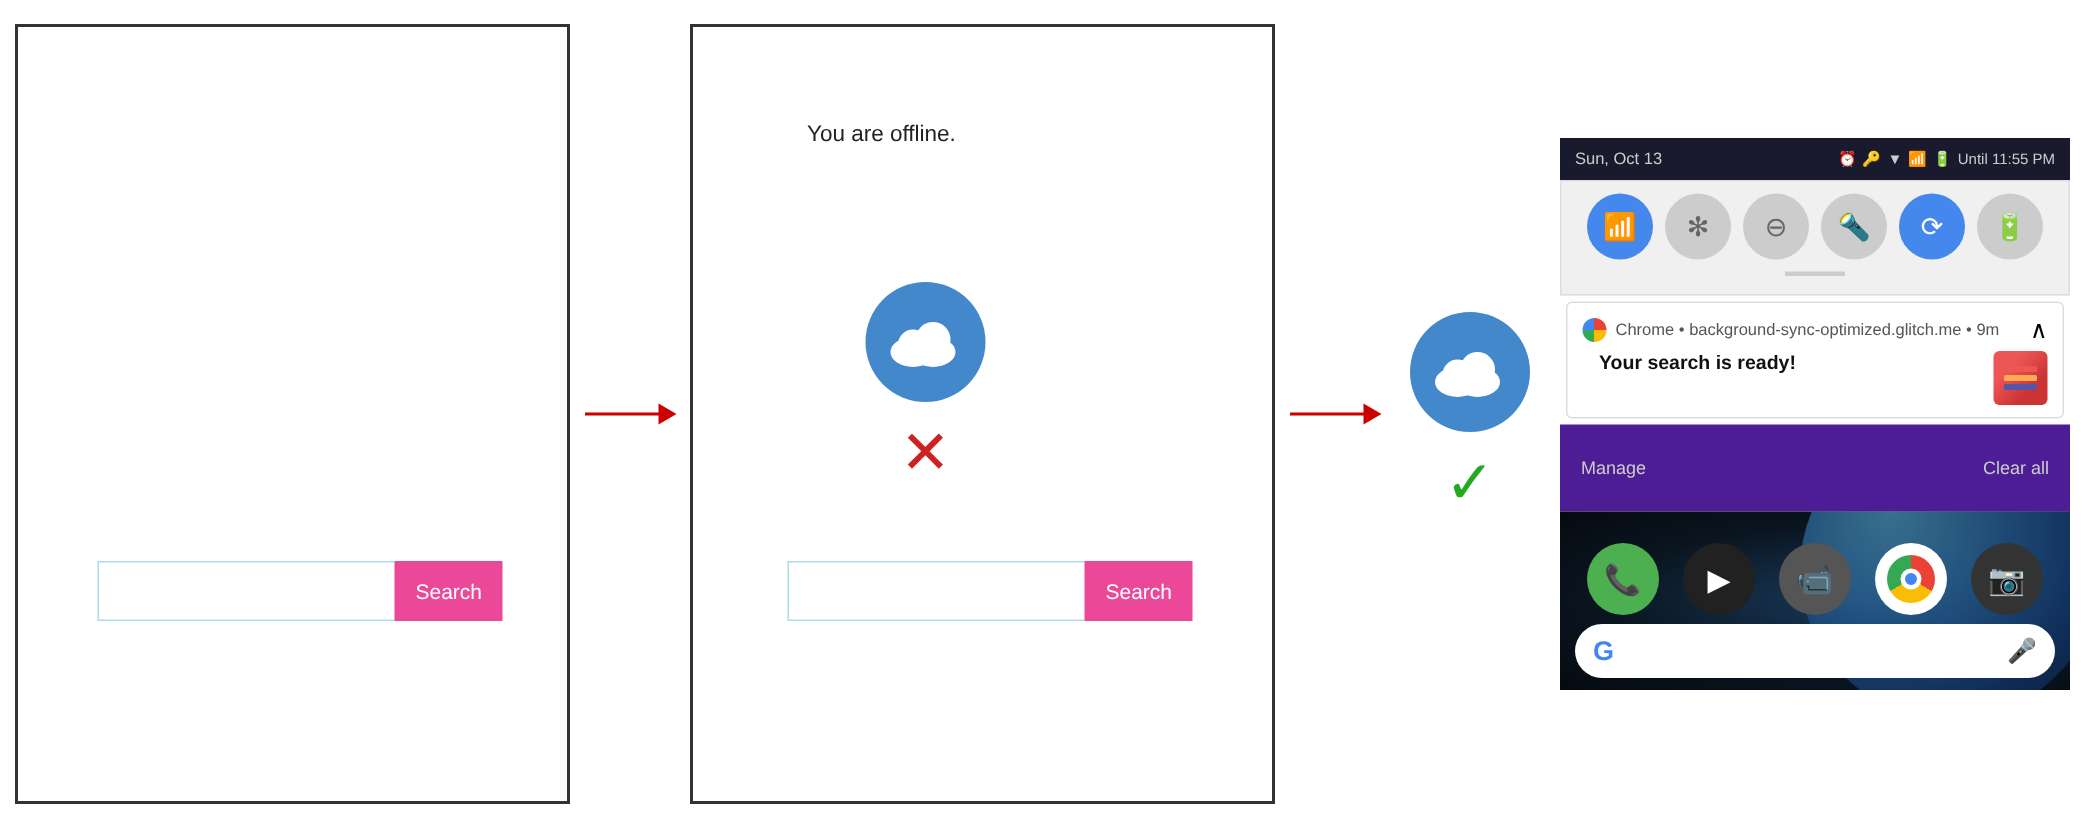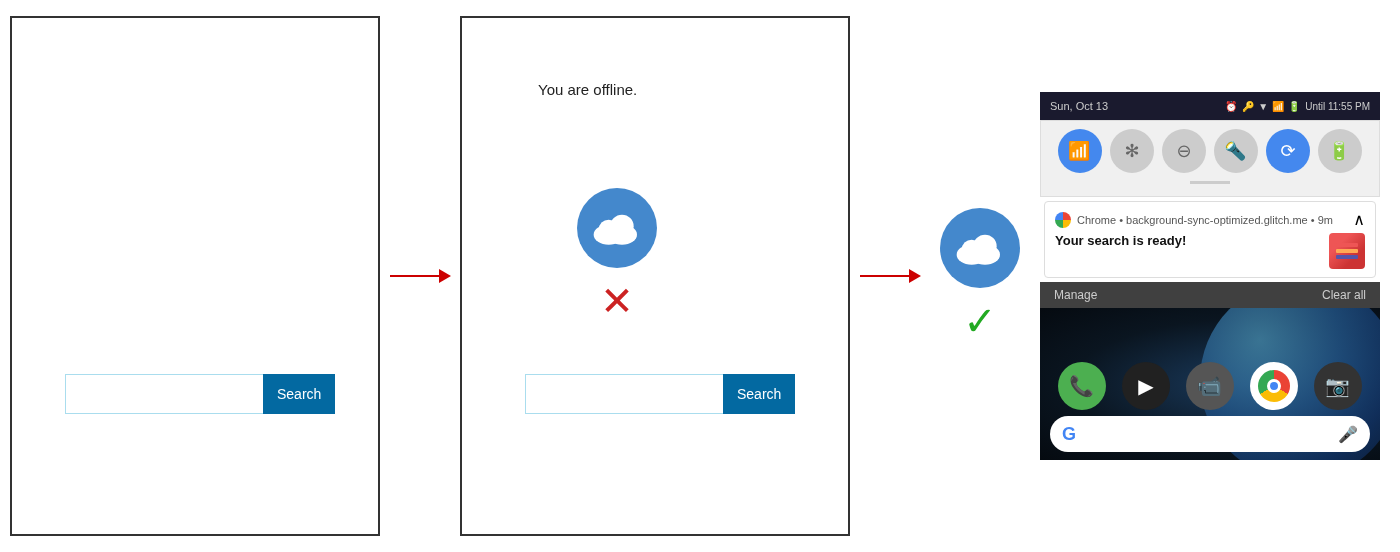--- a/index.html
+++ b/index.html
@@ -88,21 +88,21 @@
       border: 1.5px solid #aaddee;
       border-right: none;
       padding: 5px 8px;
       font-size: 14px;
       outline: none;
       background: #fff;
     }
 
     .search-button {
       height: 40px;
-      background: #0369a1;
+      background: #ec4899;
       color: #fff;
       border: none;
       padding: 0 14px;
       font-size: 14px;
       cursor: pointer;
     }
 
     
     .cloud-icon-container {
       position: absolute;
@@ -265,20 +265,21 @@
       width: 16px;
       height: 16px;
       border-radius: 50%;
       background: conic-gradient(#ea4335 0deg 90deg, #fbbc05 90deg 180deg, #34a853 180deg 270deg, #4285f4 270deg 360deg);
     }
 
     .notification-title {
       font-size: 13px;
       font-weight: bold;
       color: #111;
+      margin-left: 11px;
     }
 
     .notification-body {
       font-size: 12px;
       color: #444;
     }
 
     .notification-app-icon {
       width: 36px;
       height: 36px;
@@ -363,24 +364,24 @@
       color: #4285f4;
     }
 
     .google-mic {
       font-size: 16px;
       color: #4285f4;
     }
 
     
     .manage-bar {
-      background: #404040;
+      background: #4c1d95;
       display: flex;
       justify-content: space-between;
-      padding: 6px 14px;
+      padding: 22px 14px;
       font-size: 12px;
       color: #ccc;
     }
 
     .notification-right-icon {
       display: flex;
       flex-direction: column;
       gap: 2px;
     }
     .stripe {

